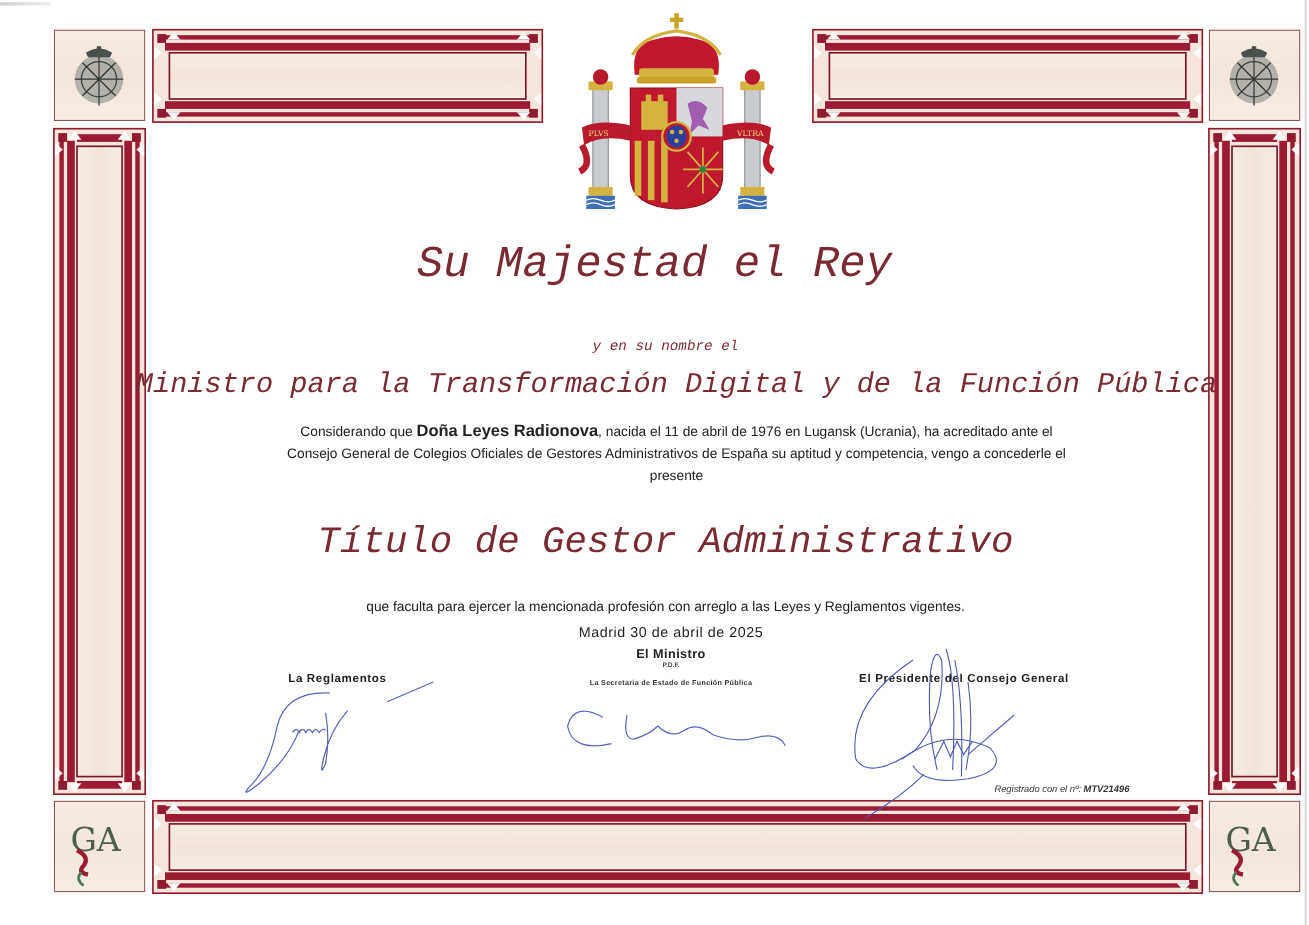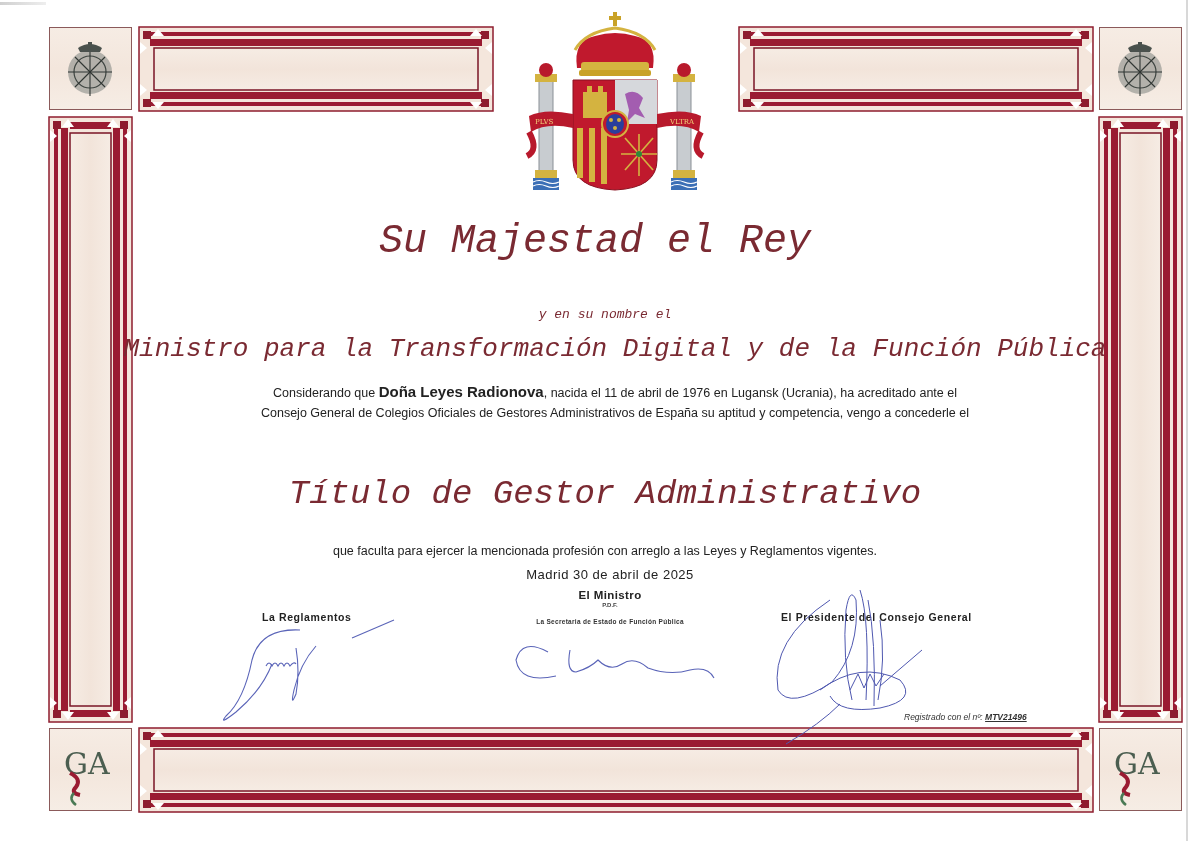--- a/index.html
+++ b/index.html
@@ -27,21 +27,21 @@
     color:#7a2a32;
   }
   .body-text {
     position:absolute; left:250px; width:730px; text-align:center;
     font-size:12.5px; line-height:20px; color:#222;
   }
   .body-text .name { font-weight:bold; font-size:15px; }
   .center-line { position:absolute; left:0; width:1230px; text-align:center; color:#222; }
   .label-bold { position:absolute; font-weight:bold; font-size:10.5px; color:#222; letter-spacing:0.6px; }
   .registro { position:absolute; font-style:italic; font-size:8.5px; color:#333; }
-  .registro b { font-style:italic;text-decoration:underline; }
+  .registro b { font-style:italic; }
 </style>
 </head>
 <body>
 
 <div class="scan-mark"></div>
 <div class="edge-right"></div>
 
 <div class="corner cream" style="left:49px;top:27px;">
   <svg width="80" height="80" viewBox="0 0 80 80">
     <circle cx="40" cy="44" r="22" fill="#7d8480" opacity="0.55"></circle>
@@ -270,20 +270,21 @@
 <div class="script" style="top:212px;font-size:40px;line-height:60px;">Su Majestad el Rey</div>
 <div class="script" style="top:306px;font-size:13px;line-height:18px;left:10px;">y en su nombre el</div>
 <div class="script" style="top:330px;font-size:26px;line-height:38px;left:20px;">Ministro para la Transformación Digital y de la Función Pública</div>
 
 <div class="body-text" style="top:382px;">
   <div>
     <span>Considerando que</span>
     <span class="name">Doña Leyes Radionova</span><span>, nacida el 11 de abril de 1976 en Lugansk (Ucrania), ha acreditado ante el</span>
   </div>
   <div>Consejo General de Colegios Oficiales de Gestores Administrativos de España su aptitud y competencia, vengo a concederle el</div>
+  <div>presente</div>
 </div>
 
 <div class="script" style="top:468px;font-size:34px;line-height:52px;left:10px;">Título de Gestor Administrativo</div>
 
 <div class="center-line" style="top:544px;font-size:12.5px;left:-10px;">que faculta para ejercer la mencionada profesión con arreglo a las Leyes y Reglamentos vigentes.</div>
 <div class="center-line" style="top:567px;font-size:13px;letter-spacing:0.5px;left:-5px;">Madrid 30 de abril de 2025</div>
 
 <div class="abs" style="left:510px;top:589px;width:200px;text-align:center;">
   <div style="font-weight:bold;font-size:11.5px;color:#222;letter-spacing:0.4px;">El Ministro</div>
   <div style="font-weight:bold;font-size:6px;color:#444;margin-top:1px;">P.D.F.</div>

